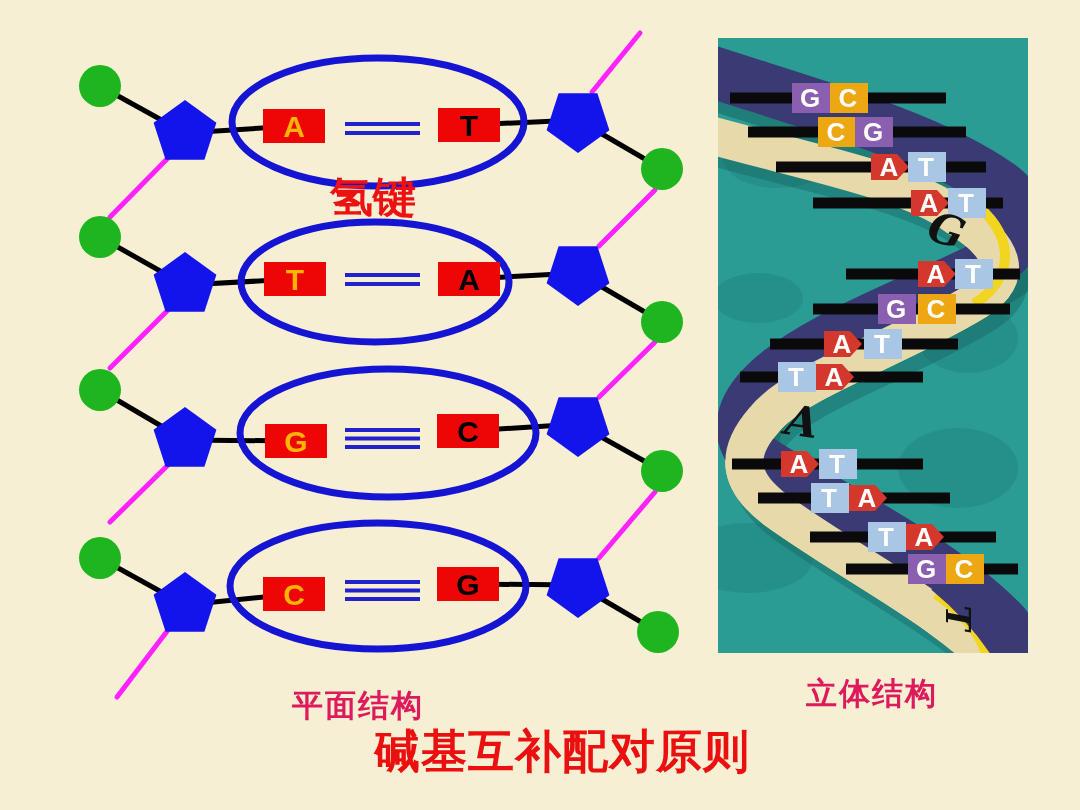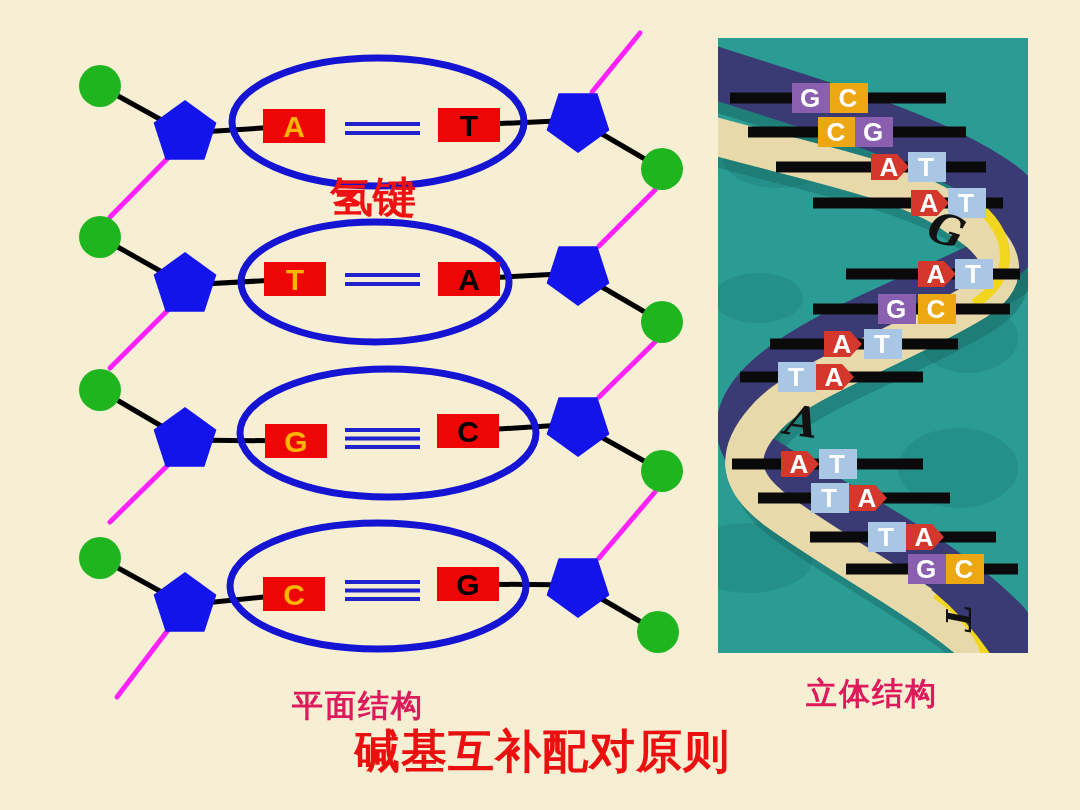--- a/index.html
+++ b/index.html
@@ -6,21 +6,21 @@
   body{font-family:"Liberation Sans",sans-serif;}
   .stage{position:relative;width:1080px;height:810px;background:#F7EFD4;overflow:hidden;
     background-image:radial-gradient(circle at 20% 30%, rgba(230,215,175,.35) 0 6px, transparent 7px),
                      radial-gradient(circle at 70% 60%, rgba(232,218,180,.3) 0 8px, transparent 9px);
     background-size:90px 70px, 130px 110px;}
   svg{position:absolute;display:block;}
   .lbl{position:absolute;font-weight:bold;white-space:nowrap;line-height:1;}
   #hydrogen-label{left:330px;top:176px;font-size:43px;}
   #planar-label{left:292px;top:690px;font-size:31px;letter-spacing:2px;}
   #stereo-label{left:806px;top:678px;font-size:31px;letter-spacing:2px;}
-  #title-label{left:354px;top:728px;font-size:46px;letter-spacing:1px;}
+  #title-label{left:374px;top:728px;font-size:46px;letter-spacing:1px;}
 </style>
 </head>
 <body>
 
 <div class="stage" style="background: rgb(247, 239, 212);">
   <svg id="planar" width="720" height="810" viewBox="0 0 720 810" style="left:0;top:0;">
       <line x1="640" y1="33" x2="592" y2="92" stroke="#FF22FF" stroke-width="5" stroke-linecap="round"></line>
       <line x1="655" y1="190" x2="599" y2="246" stroke="#FF22FF" stroke-width="5" stroke-linecap="round"></line>
       <line x1="655" y1="342" x2="599" y2="397" stroke="#FF22FF" stroke-width="5" stroke-linecap="round"></line>
       <line x1="655" y1="492" x2="599" y2="558" stroke="#FF22FF" stroke-width="5" stroke-linecap="round"></line>

